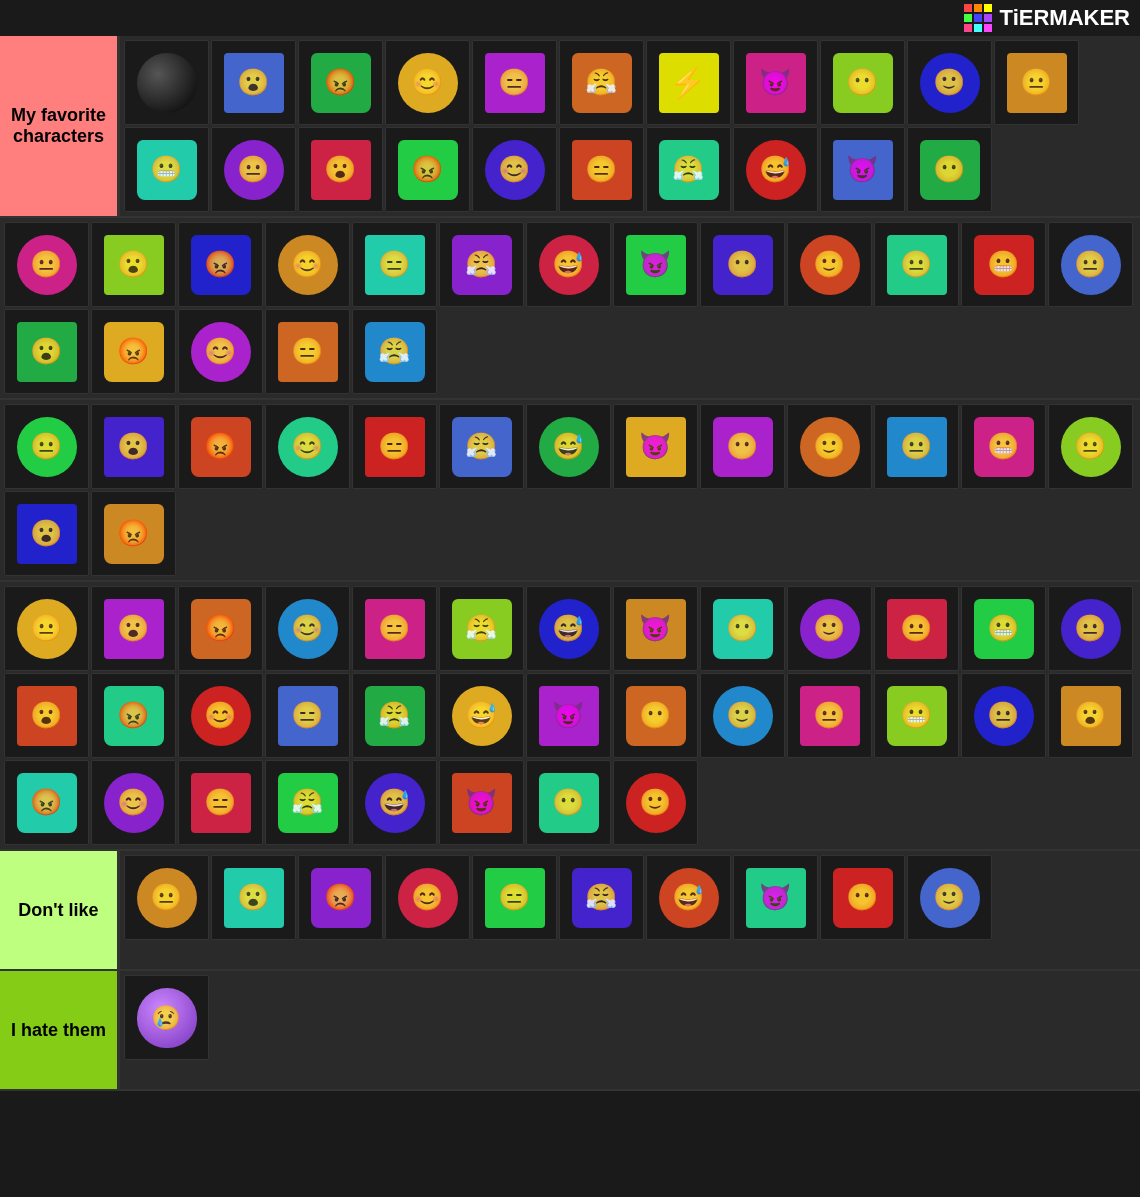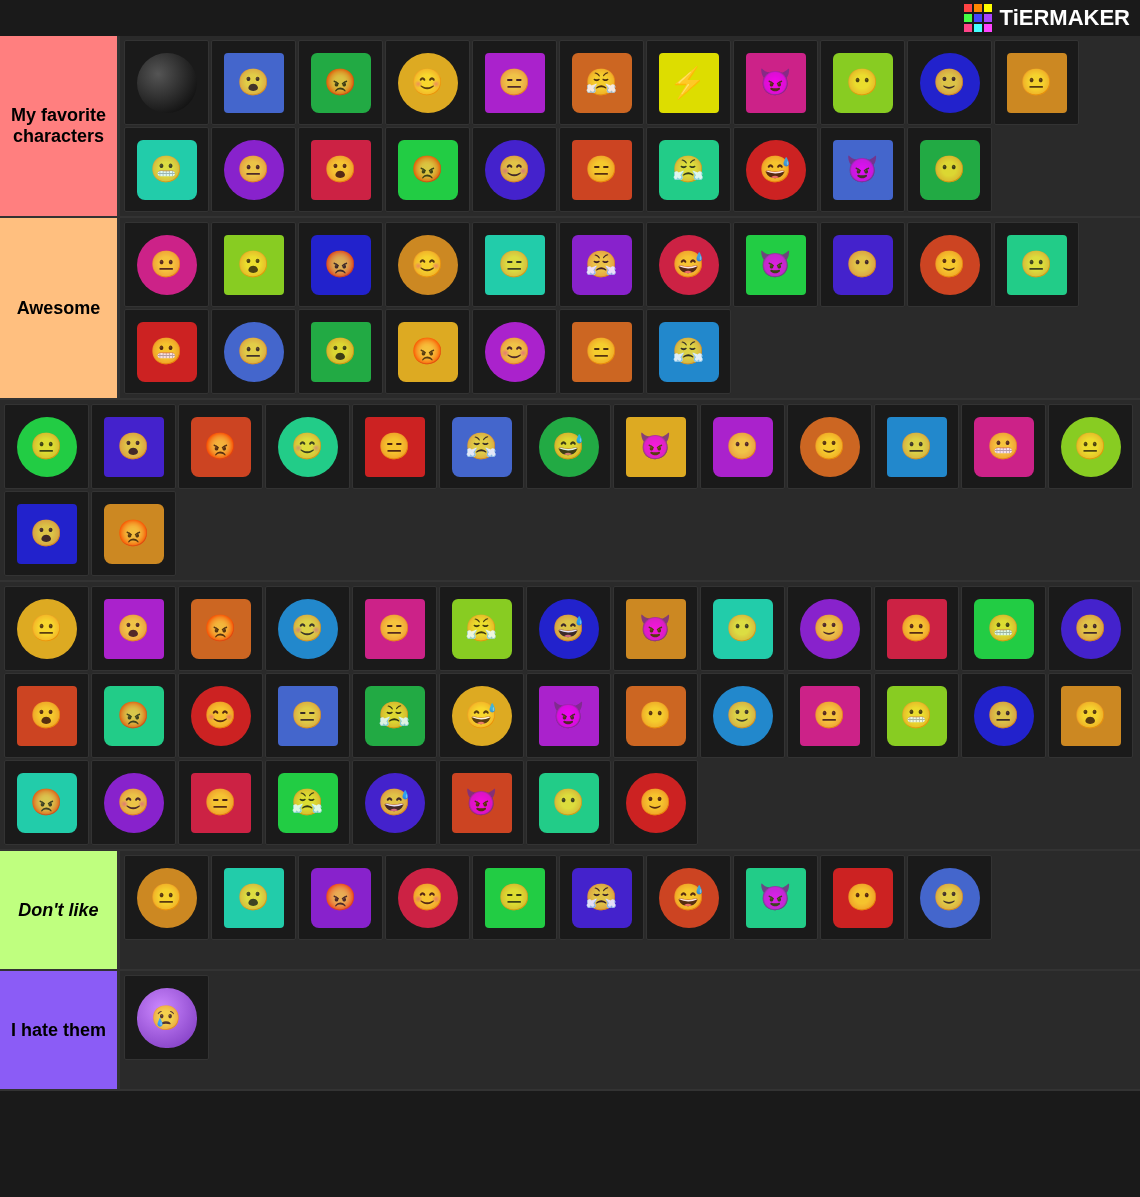--- a/index.html
+++ b/index.html
@@ -163,21 +163,20 @@
         </div>
         <div class="char-cell" title="blue ball">
           <div style="width: 60px; height: 60px; background: rgb(68, 102, 204); border-radius: 4px; display: flex; align-items: center; justify-content: center; font-size: 26px; color: rgba(255, 255, 255, 0.85); position: relative; overflow: hidden;">😈</div>
         </div>
         <div class="char-cell" title="red device">
           <div style="width: 60px; height: 60px; background: rgb(34, 170, 68); border-radius: 6px 6px 8px 8px; display: flex; align-items: center; justify-content: center; font-size: 26px; color: rgba(255, 255, 255, 0.85); position: relative; overflow: hidden;">😶</div>
         </div>
       </div>
     </div>
     <div class="tier-row">
-      <div class="tier-label tier-awesome" style="background-color: rgb(255, 191, 127);">Awesome</div>
       <div class="tier-content">
         <div class="char-cell" title="grey face">
           <div style="width: 60px; height: 60px; background: rgb(204, 34, 136); border-radius: 50%; display: flex; align-items: center; justify-content: center; font-size: 26px; color: rgba(255, 255, 255, 0.85); position: relative; overflow: hidden;">😐</div>
         </div>
         <div class="char-cell" title="blue circle">
           <div style="width: 60px; height: 60px; background: rgb(136, 204, 34); border-radius: 4px; display: flex; align-items: center; justify-content: center; font-size: 26px; color: rgba(255, 255, 255, 0.85); position: relative; overflow: hidden;">😮</div>
         </div>
         <div class="char-cell" title="white cloud">
           <div style="width: 60px; height: 60px; background: rgb(34, 34, 204); border-radius: 6px 6px 8px 8px; display: flex; align-items: center; justify-content: center; font-size: 26px; color: rgba(255, 255, 255, 0.85); position: relative; overflow: hidden;">😡</div>
         </div>
@@ -377,21 +376,21 @@
         </div>
         <div class="char-cell" title="mic stand">
           <div style="width: 60px; height: 60px; background: rgb(34, 204, 136); border-radius: 6px 6px 8px 8px; display: flex; align-items: center; justify-content: center; font-size: 26px; color: rgba(255, 255, 255, 0.85); position: relative; overflow: hidden;">😶</div>
         </div>
         <div class="char-cell" title="green bowl">
           <div style="width: 60px; height: 60px; background: rgb(204, 34, 34); border-radius: 50%; display: flex; align-items: center; justify-content: center; font-size: 26px; color: rgba(255, 255, 255, 0.85); position: relative; overflow: hidden;">🙂</div>
         </div>
       </div>
     </div>
     <div class="tier-row">
-      <div class="tier-label tier-dontlike" style="background-color: rgb(191, 255, 127); font-style: italic;">Don't like</div>
+      <div class="tier-label tier-dontlike" style="background-color: rgb(191, 255, 127);">Don't like</div>
       <div class="tier-content">
         <div class="char-cell" title="radioactive">
           <div style="width: 60px; height: 60px; background: rgb(204, 136, 34); border-radius: 50%; display: flex; align-items: center; justify-content: center; font-size: 26px; color: rgba(255, 255, 255, 0.85); position: relative; overflow: hidden;">😐</div>
         </div>
         <div class="char-cell" title="red face">
           <div style="width: 60px; height: 60px; background: rgb(34, 204, 170); border-radius: 4px; display: flex; align-items: center; justify-content: center; font-size: 26px; color: rgba(255, 255, 255, 0.85); position: relative; overflow: hidden;">😮</div>
         </div>
         <div class="char-cell" title="flower face">
           <div style="width: 60px; height: 60px; background: rgb(136, 34, 204); border-radius: 6px 6px 8px 8px; display: flex; align-items: center; justify-content: center; font-size: 26px; color: rgba(255, 255, 255, 0.85); position: relative; overflow: hidden;">😡</div>
         </div>
@@ -412,20 +411,20 @@
         </div>
         <div class="char-cell" title="white face">
           <div style="width: 60px; height: 60px; background: rgb(204, 34, 34); border-radius: 6px 6px 8px 8px; display: flex; align-items: center; justify-content: center; font-size: 26px; color: rgba(255, 255, 255, 0.85); position: relative; overflow: hidden;">😶</div>
         </div>
         <div class="char-cell" title="yellow hood">
           <div style="width: 60px; height: 60px; background: rgb(68, 102, 204); border-radius: 50%; display: flex; align-items: center; justify-content: center; font-size: 26px; color: rgba(255, 255, 255, 0.85); position: relative; overflow: hidden;">🙂</div>
         </div>
       </div>
     </div>
     <div class="tier-row">
-      <div class="tier-label tier-hate" style="background-color: #8b5cf6;">I hate them</div>
+      <div class="tier-label tier-hate" style="background-color: #84cc16;">I hate them</div>
       <div class="tier-content">
         <div class="char-cell" title="purple blob sad">
           <div style="width: 60px; height: 60px; background: radial-gradient(circle at 40% 35%, rgb(204, 136, 255), rgb(119, 51, 187)); border-radius: 50% 50% 48% 48%; display: flex; align-items: center; justify-content: center; font-size: 24px; color: rgba(255, 255, 255, 0.85); position: relative; overflow: hidden;">😢</div>
         </div>
       </div>
     </div>
   </div>
 
 </body></html>

